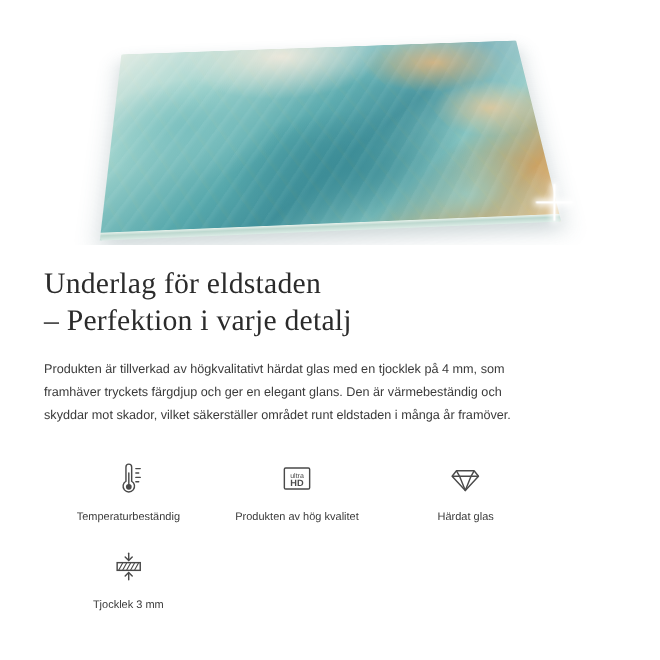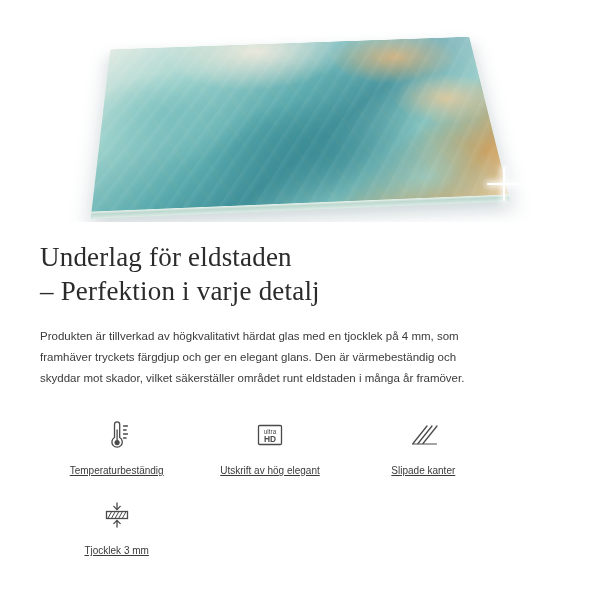--- a/index.html
+++ b/index.html
@@ -182,21 +182,20 @@
     height: 44px;
     display: flex;
     align-items: center;
     justify-content: center;
   }
   .feature-label {
     margin-top: 7px;
     font-size: 10px;
     color: #3a3a3a;
     line-height: 13px;
-    text-decoration: underline;
   }
   svg { display: block; }
 </style>
 </head>
 <body>
 
 <div class="page">
 
   <div class="hero">
     <div class="hero-plate">
@@ -231,36 +230,36 @@
       </div>
 
       <div class="feature">
         <div class="feature-icon">
           <svg width="40" height="40" viewBox="0 0 40 40" fill="none">
             <rect x="8.5" y="10.5" width="23" height="19" rx="1.2" stroke="#4a4a4a" stroke-width="1.3"></rect>
             <text x="20" y="19.4" font-family="Liberation Sans, sans-serif" font-size="6.4" fill="#4a4a4a" text-anchor="middle">ultra</text>
             <text x="20" y="26.6" font-family="Liberation Sans, sans-serif" font-size="8.4" font-weight="bold" fill="#4a4a4a" text-anchor="middle">HD</text>
           </svg>
         </div>
-        <div class="feature-label">Utskrift av hög elegant</div>
-      </div>
-
-
-
-      <div class="feature">
-        <div class="feature-icon">
-          <svg width="40" height="40" viewBox="0 0 40 40" fill="none" stroke="#4a4a4a" stroke-width="1.3" stroke-linecap="round">
-            <path d="M10 28.5L24 11"></path>
-            <path d="M15 28.5L29 11"></path>
-            <path d="M20 28.5L34 11"></path>
-            <path d="M9.5 29h24" stroke-width="1.1"></path>
-          </svg>
-        </div>
-        <div class="feature-label">Slipade kanter</div>
-      </div>
+        <div class="feature-label">Produkten av hög kvalitet</div>
+      </div>
+
+
+      <div class="feature">
+        <div class="feature-icon">
+          <svg width="40" height="40" viewBox="0 0 40 40" fill="none" stroke="#4a4a4a" stroke-width="1.3" stroke-linejoin="round">
+            <path d="M12 13h16l4 5-12 13L8 18z"></path>
+            <path d="M8 18h24"></path>
+            <path d="M12 13l2.8 5M28 13l-2.8 5"></path>
+            <path d="M14.8 18L20 31l5.2-13"></path>
+          </svg>
+        </div>
+        <div class="feature-label">Härdat glas</div>
+      </div>
+
 
       <div class="feature">
         <div class="feature-icon">
           <svg width="40" height="40" viewBox="0 0 40 40" fill="none" stroke="#4a4a4a" stroke-width="1.3" stroke-linecap="round">
             <path d="M20 8v6"></path>
             <path d="M16.8 11.4L20 14.6l3.2-3.2"></path>
             <rect x="9.5" y="16.5" width="21" height="7" stroke="#4a4a4a"></rect>
             <path d="M11 23.2l3.4-6.2M14.6 23.2l3.4-6.2M18.2 23.2l3.4-6.2M21.8 23.2l3.4-6.2M25.4 23.2l3.4-6.2" stroke-width="1"></path>
             <path d="M20 32v-6"></path>
             <path d="M16.8 28.6L20 25.4l3.2 3.2"></path>

